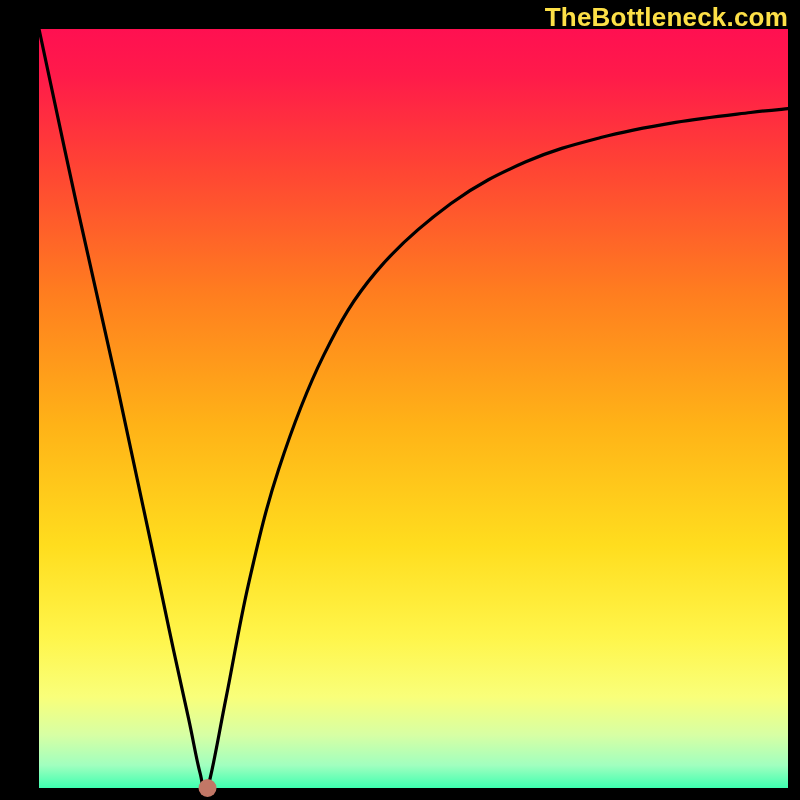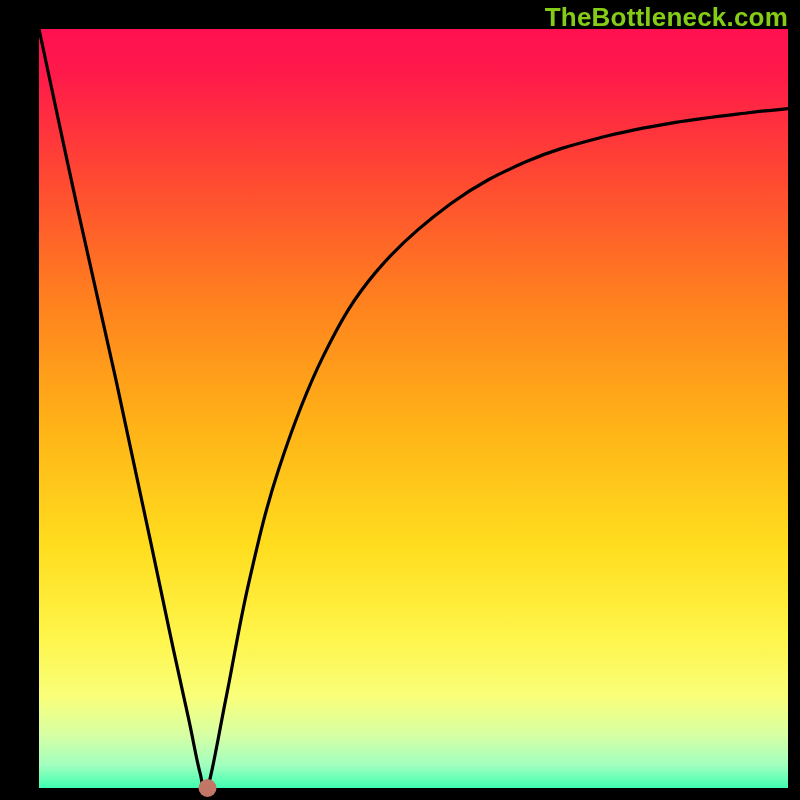--- a/index.html
+++ b/index.html
@@ -16,21 +16,21 @@
     height: 800px;
     background: #000;
   }
   .watermark {
     position: absolute;
     top: 2px;
     right: 12px;
     font-family: Arial, Helvetica, sans-serif;
     font-size: 26px;
     font-weight: 600;
-    color: #84cc16;
+    color: #fde047;
     z-index: 5;
     letter-spacing: 0.2px;
   }
   svg.plot {
     position: absolute;
     left: 0;
     top: 0;
     width: 800px;
     height: 800px;
   }

